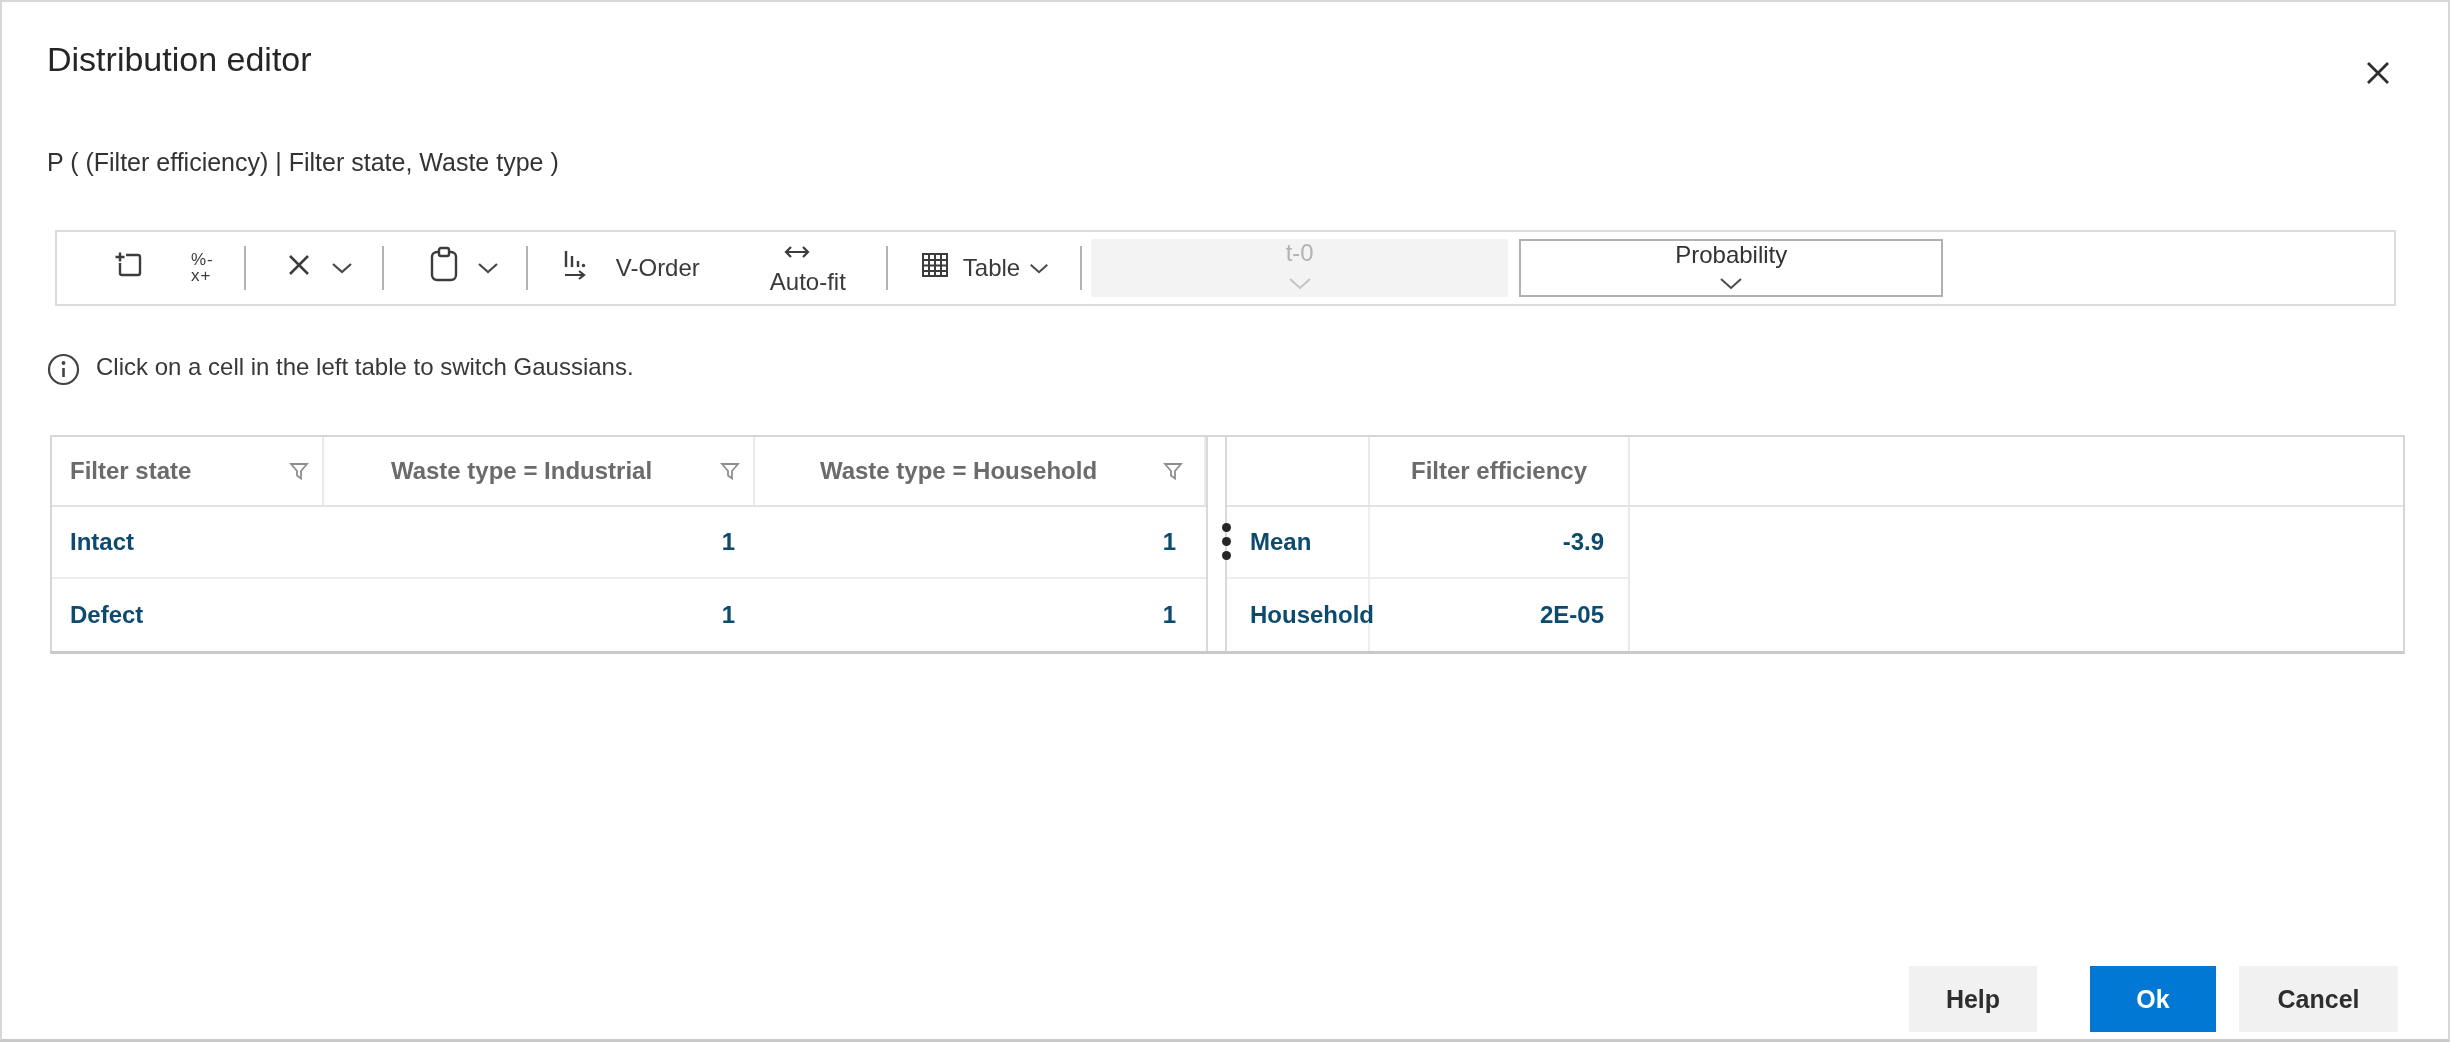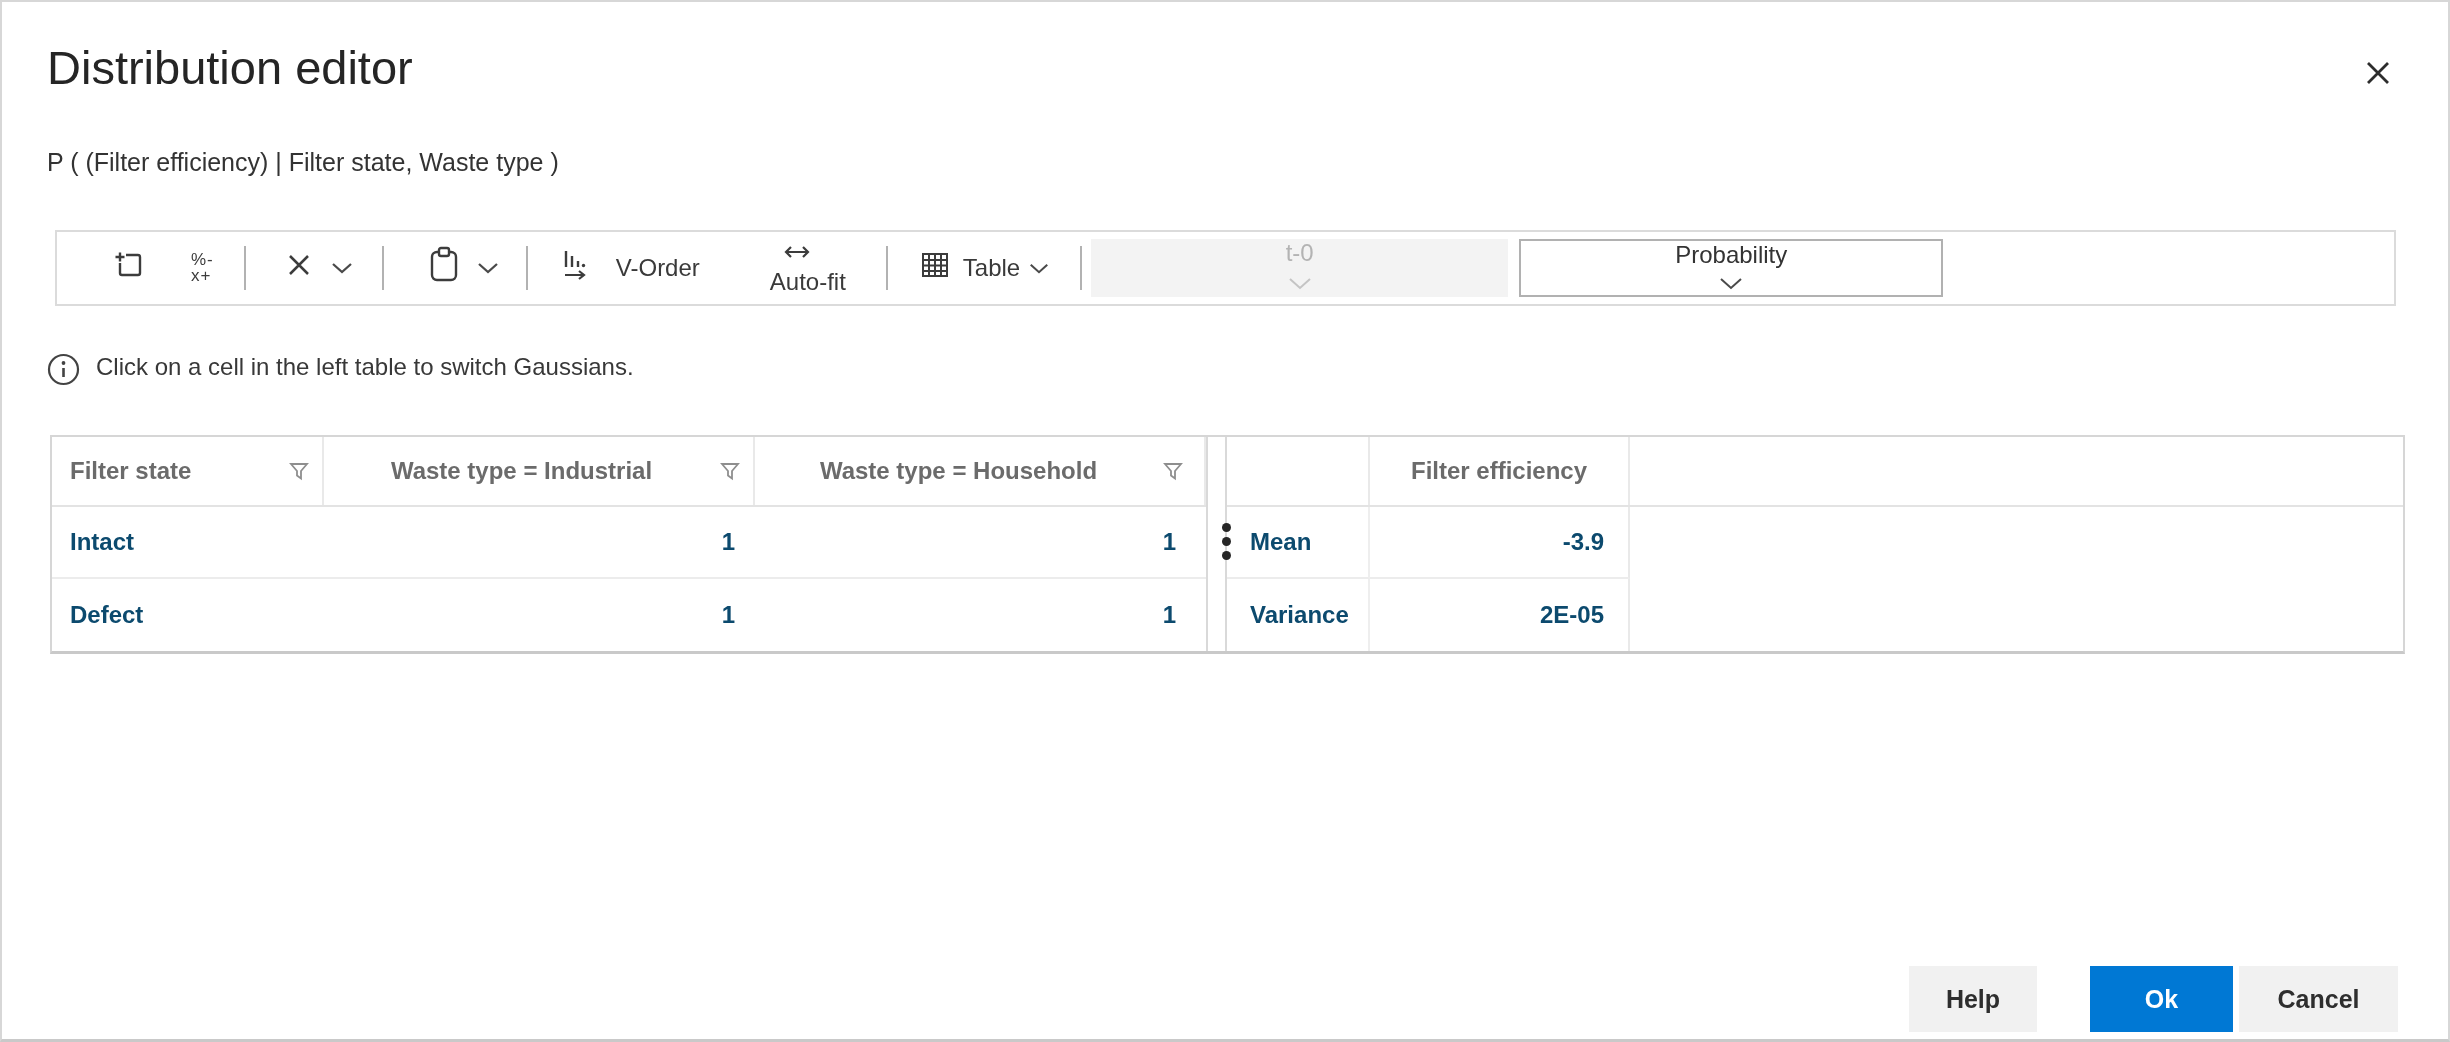--- a/index.html
+++ b/index.html
@@ -9,21 +9,21 @@
     box-sizing:border-box;
     background:#ffffff;
     border:2px solid #d7d7d7;
     border-bottom:3px solid #c9c9c9;
     font-family:"Liberation Sans","DejaVu Sans",sans-serif;
     color:#3c3c3c;
     overflow:hidden;
   }
   .abs{position:absolute;}
   
-  .title{left:45px;top:38px;font-size:47px;color:#252525;}
+  .title{left:45px;top:38px;font-size:34px;color:#252525;}
   .close-btn{top:50px;right:48px;width:44px;height:44px;display:flex;align-items:center;justify-content:center;cursor:pointer;background:none;border:none;padding:0;}
   .expression{left:45px;top:146px;font-size:25px;color:#333333;}
   
   .toolbar{
     left:53px;top:228px;width:2341px;height:76px;
     box-sizing:border-box;border:2px solid #dbdbdb;
     display:flex;align-items:center;
     font-size:24px;color:#3a3a3a;white-space:nowrap;
   }
   .tb-btn{display:flex;align-items:center;background:none;border:none;padding:0;cursor:pointer;font-size:24px;color:#3a3a3a;font-family:inherit;}
@@ -66,21 +66,21 @@
   .pr20{padding-right:20px;}
   .pr30{padding-right:30px;}
   .rt-cell1{padding-left:23px;border-right:2px solid #eeeeee;}
   .rt-cell2{justify-content:flex-end;padding-right:24px;border-right:2px solid #e9e9e9;}
   .drag-handle{position:absolute;left:-10px;top:86px;width:18px;display:flex;flex-direction:column;align-items:center;gap:5px;cursor:grab;background:none;border:none;padding:0;}
   .drag-handle i{width:9px;height:9px;border-radius:50%;background:#262626;display:block;}
   
   .fbtn{position:absolute;top:964px;height:66px;display:flex;align-items:center;justify-content:center;
     font-size:25px;font-weight:700;font-family:inherit;border:none;cursor:pointer;background:#f1f1f1;color:#2e2e2e;}
   .btn-help{left:1907px;width:128px;}
-  .btn-ok{left:2088px;width:143px;background:#0078d4;color:#ffffff;}
+  .btn-ok{left:2088px;width:126px;background:#0078d4;color:#ffffff;}
   .btn-cancel{left:2237px;width:159px;}
 </style>
 </head>
 <body>
 
 <div class="dialog">
 
   <div class="abs title">Distribution editor</div>
   <button class="abs close-btn">
     <span>
@@ -249,21 +249,21 @@
         <div class="hcell bordered"></div>
         <div class="hcell bordered center">Filter efficiency</div>
         <div class="hcell"></div>
       </div>
       <div class="row rt-cols divided">
         <div class="cell lined rt-cell1">Mean</div>
         <div class="cell lined rt-cell2">-3.9</div>
         <div class="cell"></div>
       </div>
       <div class="row rt-cols">
-        <div class="cell rt-cell1">Variance</div>
+        <div class="cell rt-cell1">Household</div>
         <div class="cell rt-cell2">2E-05</div>
         <div class="cell"></div>
       </div>
     </div>
   </div>
 
   <button class="fbtn btn-help">Help</button>
   <button class="fbtn btn-ok">Ok</button>
   <button class="fbtn btn-cancel">Cancel</button>
 

